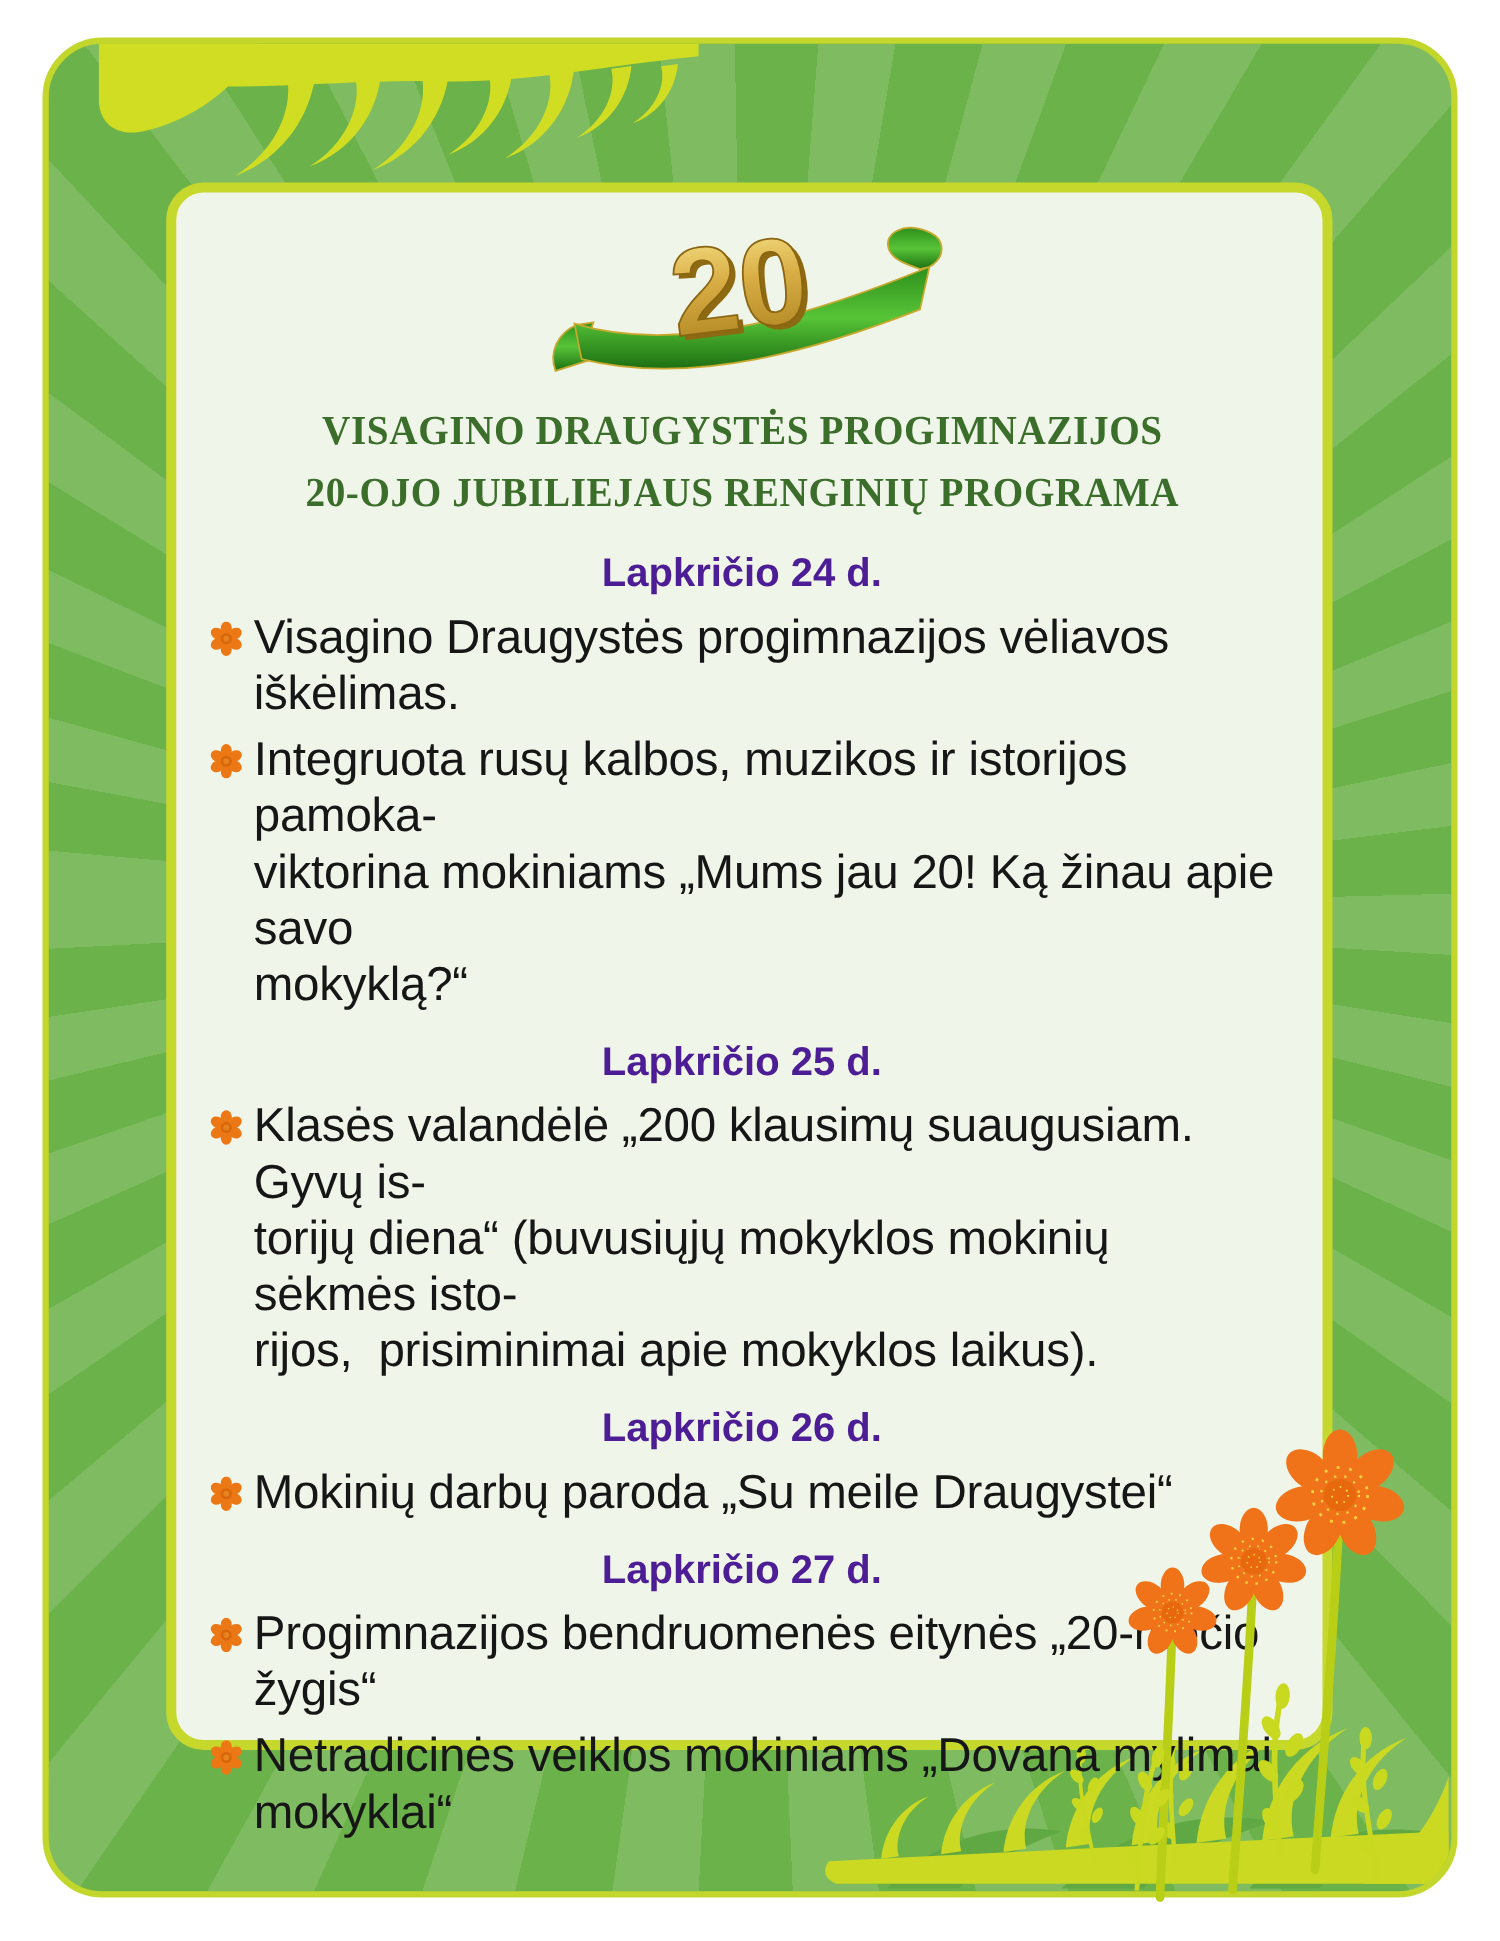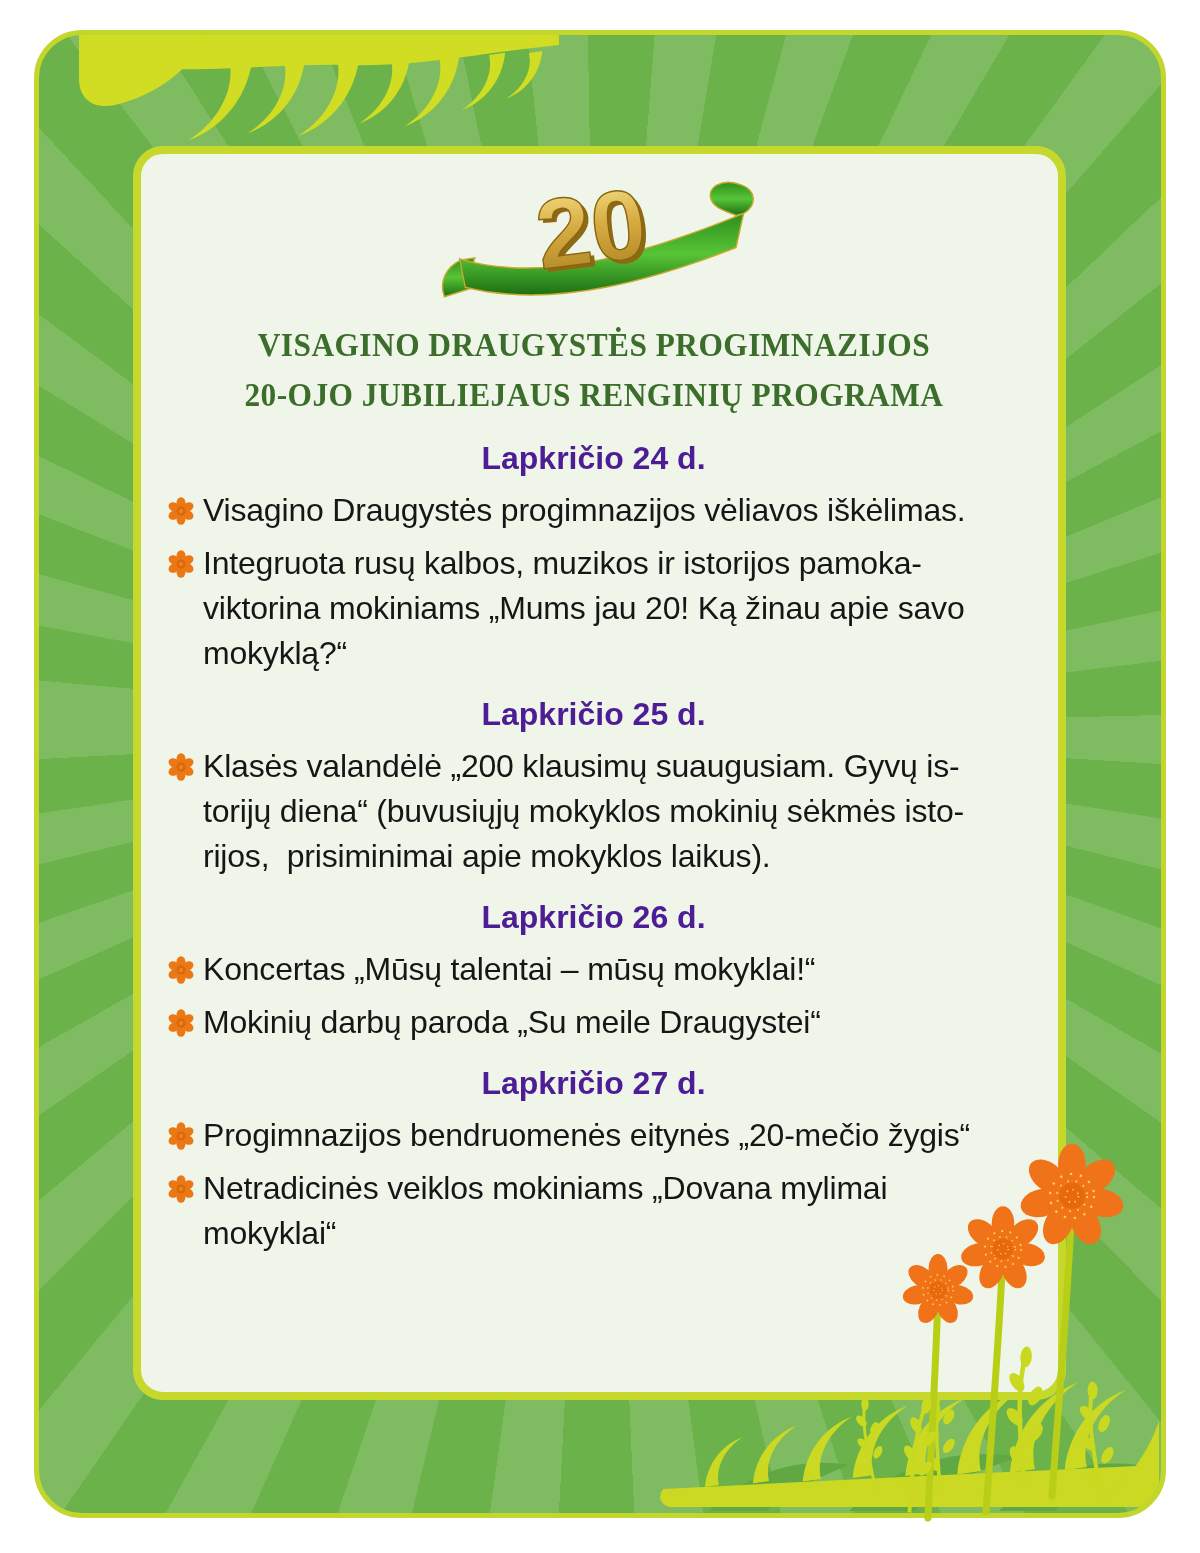--- a/index.html
+++ b/index.html
@@ -34,21 +34,21 @@
   .logo-wrap{width:340px;margin:0 auto;height:142px;}
   h1{margin:10px 0 0;text-align:center;color:#3c6e2b;
      font-size:33px;line-height:50px;font-weight:bold;letter-spacing:0.5px;font-family:Liberation Serif, serif;}
   .t-line{display:inline-block;transform:scaleX(0.95);transform-origin:center;white-space:nowrap;}
 
   .date{margin:16px 0 8px;text-align:center;color:#4c1d95;
         font-size:32px;line-height:44px;font-weight:bold;}
   ul.items{list-style:none;margin:0;padding:0;}
   li.item{display:flex;align-items:flex-start;margin:0 0 8px 0;}
   .bullet{width:28px;height:28px;flex:0 0 28px;margin:9px 8px 0 0;}
-  .item-text{font-size:32px;line-height:45px;color:#161616;white-space:pre-wrap;letter-spacing:-0.2px;}
+  .item-text{font-size:38px;line-height:45px;color:#161616;white-space:pre-wrap;letter-spacing:-0.2px;}
 
   .flowers{position:absolute;left:850px;top:1140px;z-index:5;}
   svg{display:block;}
   .defs{position:absolute;width:0;height:0;overflow:hidden;}
 </style>
 </head>
 <body>
 
 <svg class="defs" aria-hidden="true">
   <defs>
@@ -203,26 +203,20 @@
       </ul>
     </section>
 
     <section>
       <h2 class="date">Lapkričio 26 d.</h2>
       <ul class="items">
         <li class="item">
           <svg class="bullet" viewBox="0 0 24 24">
               <use href="#flower-bullet-sym"></use>
             </svg>
-          <span class="item-text">Koncertas „Mūsų talentai – mūsų mokyklai!“</span>
-        </li>
-        <li class="item">
-          <svg class="bullet" viewBox="0 0 24 24">
-              <use href="#flower-bullet-sym"></use>
-            </svg>
           <span class="item-text">Mokinių darbų paroda „Su meile Draugystei“</span>
         </li>
       </ul>
     </section>
 
     <section>
       <h2 class="date">Lapkričio 27 d.</h2>
       <ul class="items">
         <li class="item">
           <svg class="bullet" viewBox="0 0 24 24">

